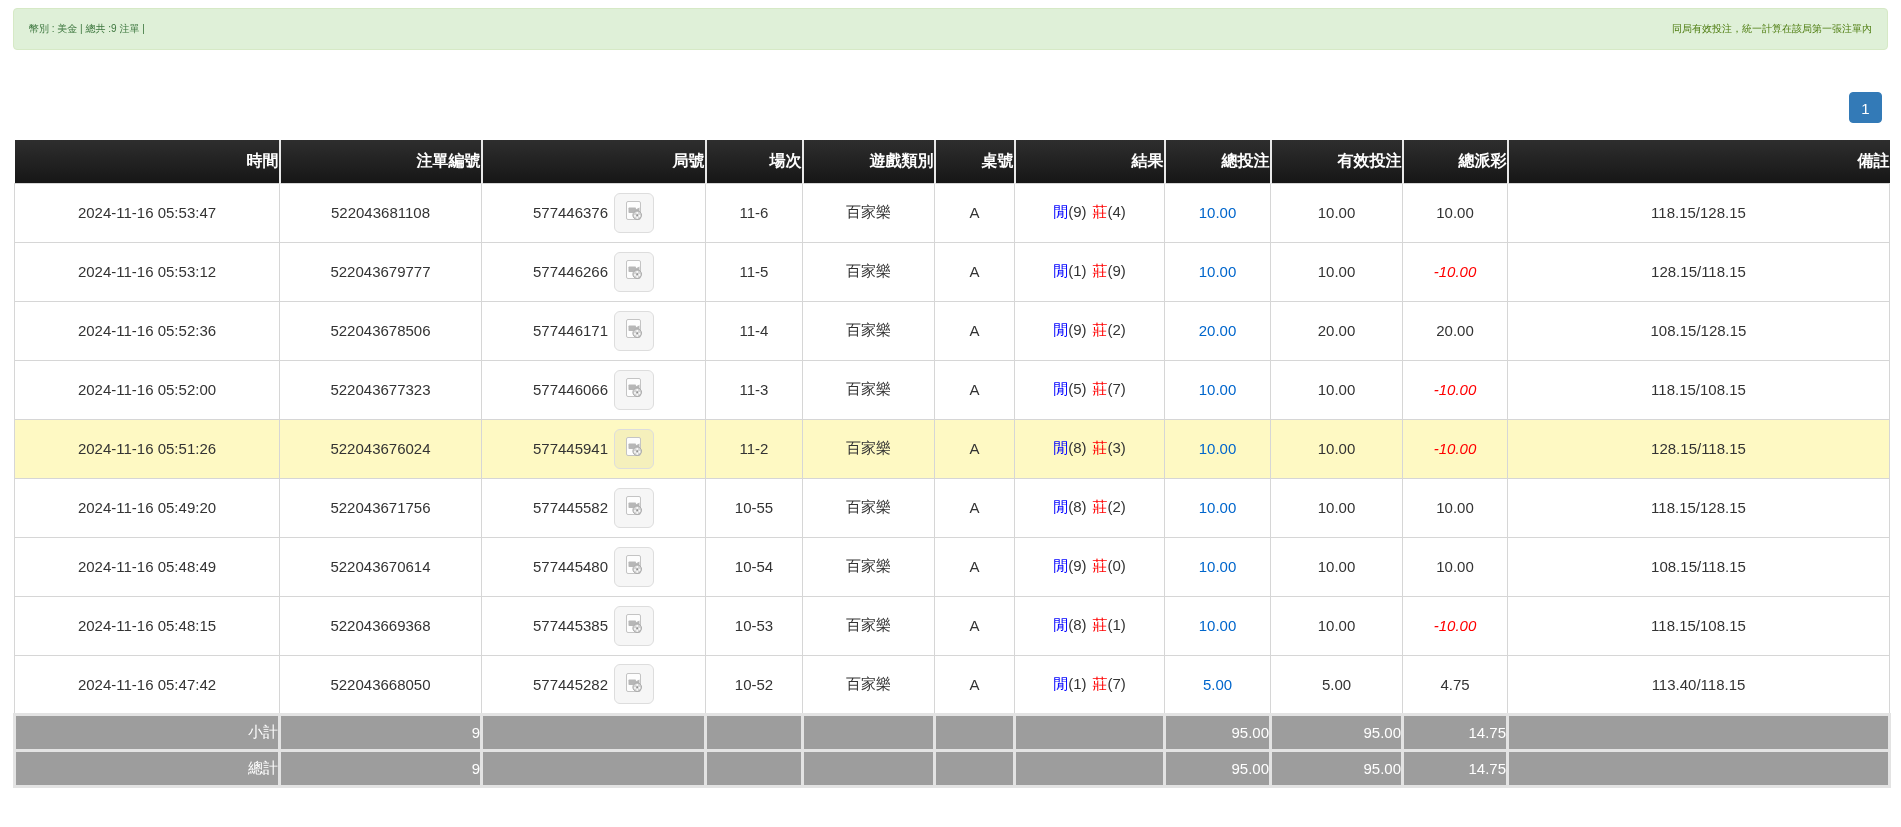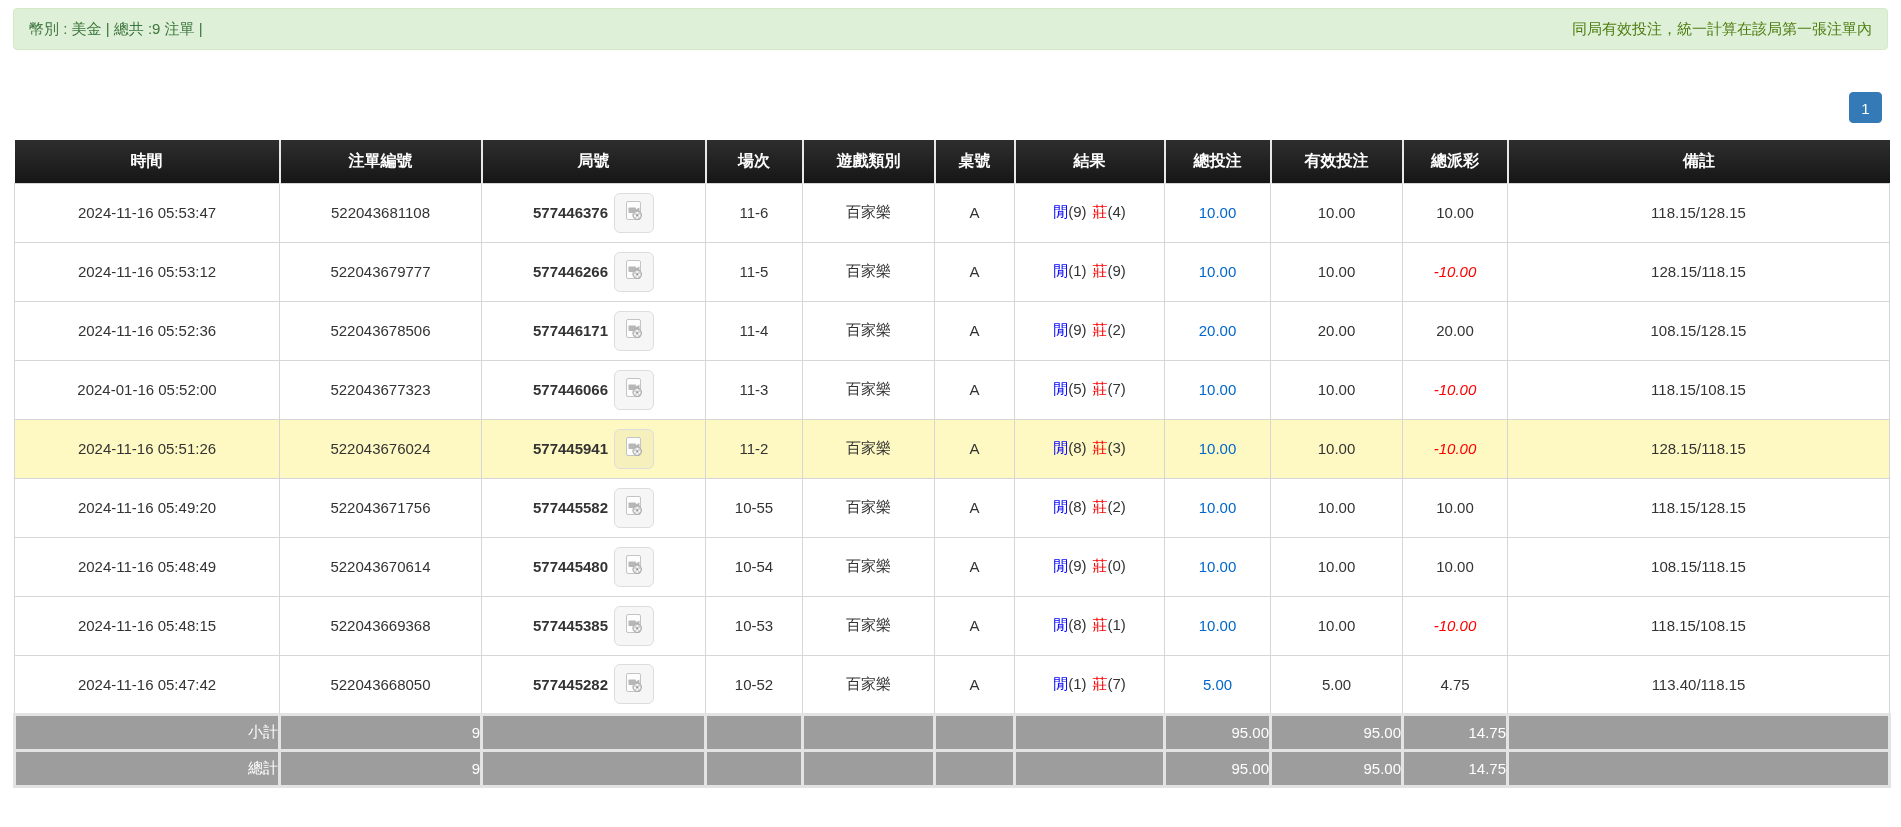--- a/index.html
+++ b/index.html
@@ -8,53 +8,53 @@
     width: 1901px; min-height: 827px;
     font-family: "Liberation Sans", "DejaVu Sans", sans-serif;
     color:#333;
   }
   .page { padding: 8px 13px 0 13px; }
 
   
   .alert {
     height: 42px; display:flex; align-items:center; justify-content:space-between;
     background:#dff0d8; border:1px solid #d6e9c6; border-radius:4px;
-    padding:0 15px; font-size:15px;
+    padding:0 15px; font-size:10px;
   }
   .alert .left { color:#3c763d; }
   .alert .notice { color:#4d7c0f; }
 
   
   .pagination-wrap { margin-top:42px; height:31px; text-align:right; padding-right:6px; }
   .page-btn {
     display:inline-block; width:33px; height:31px; line-height:31px;
     background:#337ab7; border:1px solid #337ab7; border-radius:4px;
     color:#fff; font-size:15px; text-align:center; text-decoration:none; cursor:pointer;
   }
 
   
   table { width:1875px; margin-top:17px; border-collapse:collapse; table-layout:fixed; font-size:15px; }
   thead th {
     background: linear-gradient(#2e2e2e, #161616);
     color:#fff; font-weight:bold; font-size:16px; height:43px;
-    border-left:2px solid #e8e8e8; text-align:center;
+    border-left:2px solid #e8e8e8; text-align:right;
   }
   thead th:first-child { border-left:none; }
   tbody td {
     height:59px; text-align:center; vertical-align:middle;
     border:1px solid #d6d6d6; background:#fff; color:#333;
   }
   tr.hl td { background:#fef9c3; }
   .betlink { color:#0066cc; text-decoration:none; cursor:pointer; }
   .neg { color:#ff0000;font-style:italic; }
   .player { color:#0000ff; }
   .banker { color:#ff0000; }
   .result-gap { display:inline-block; width:6px; }
 
-  .round-wrap { display:inline-flex; align-items:center; gap:6px;font-weight:bold; }
+  .round-wrap { display:inline-flex; align-items:center; gap:6px; }
   .video-btn {
     display:inline-flex; align-items:center; justify-content:center;
     width:40px; height:40px; border:1px solid #ddd; border-radius:6px;
     background:rgba(0,0,0,0.035); cursor:pointer;
   }
 
   tfoot td {
     background:#9d9d9d; color:#fff; text-align:right; height:36px;
     border:3px solid #e3e3e3; font-size:15px;
   }
@@ -181,21 +181,21 @@
           <td>11-4</td>
           <td>百家樂</td>
           <td>A</td>
           <td><span class="player">閒</span><span>(9)</span><span class="result-gap"></span><span class="banker">莊</span><span>(2)</span></td>
           <td><a class="betlink">20.00</a></td>
           <td>20.00</td>
           <td>20.00</td>
           <td>108.15/128.15</td>
         </tr>
         <tr>
-          <td>2024-01-16 05:52:00</td>
+          <td>2024-11-16 05:52:00</td>
           <td>522043677323</td>
           <td><span class="round-wrap">
               <span>577446066</span>
               <span class="video-btn">
                 <span><svg width="24" height="24" viewBox="0 0 24 24" fill="none">
                     <rect x="4.5" y="2.5" width="14" height="18" rx="1.5" fill="#fdfdfd" stroke="#c4c4c4"></rect>
                     <rect x="6.5" y="8.5" width="7.5" height="5.5" rx="0.8" fill="#b7b7b7"></rect>
                     <path d="M14 10.2 L17.5 8.4 V14 L14 12.4 Z" fill="#b7b7b7"></path>
                     <circle cx="15.2" cy="16.2" r="4.3" fill="#d4d4d4" stroke="#a9a9a9"></circle>
                     <circle cx="15.2" cy="16.2" r="0.9" fill="#8f8f8f"></circle>

